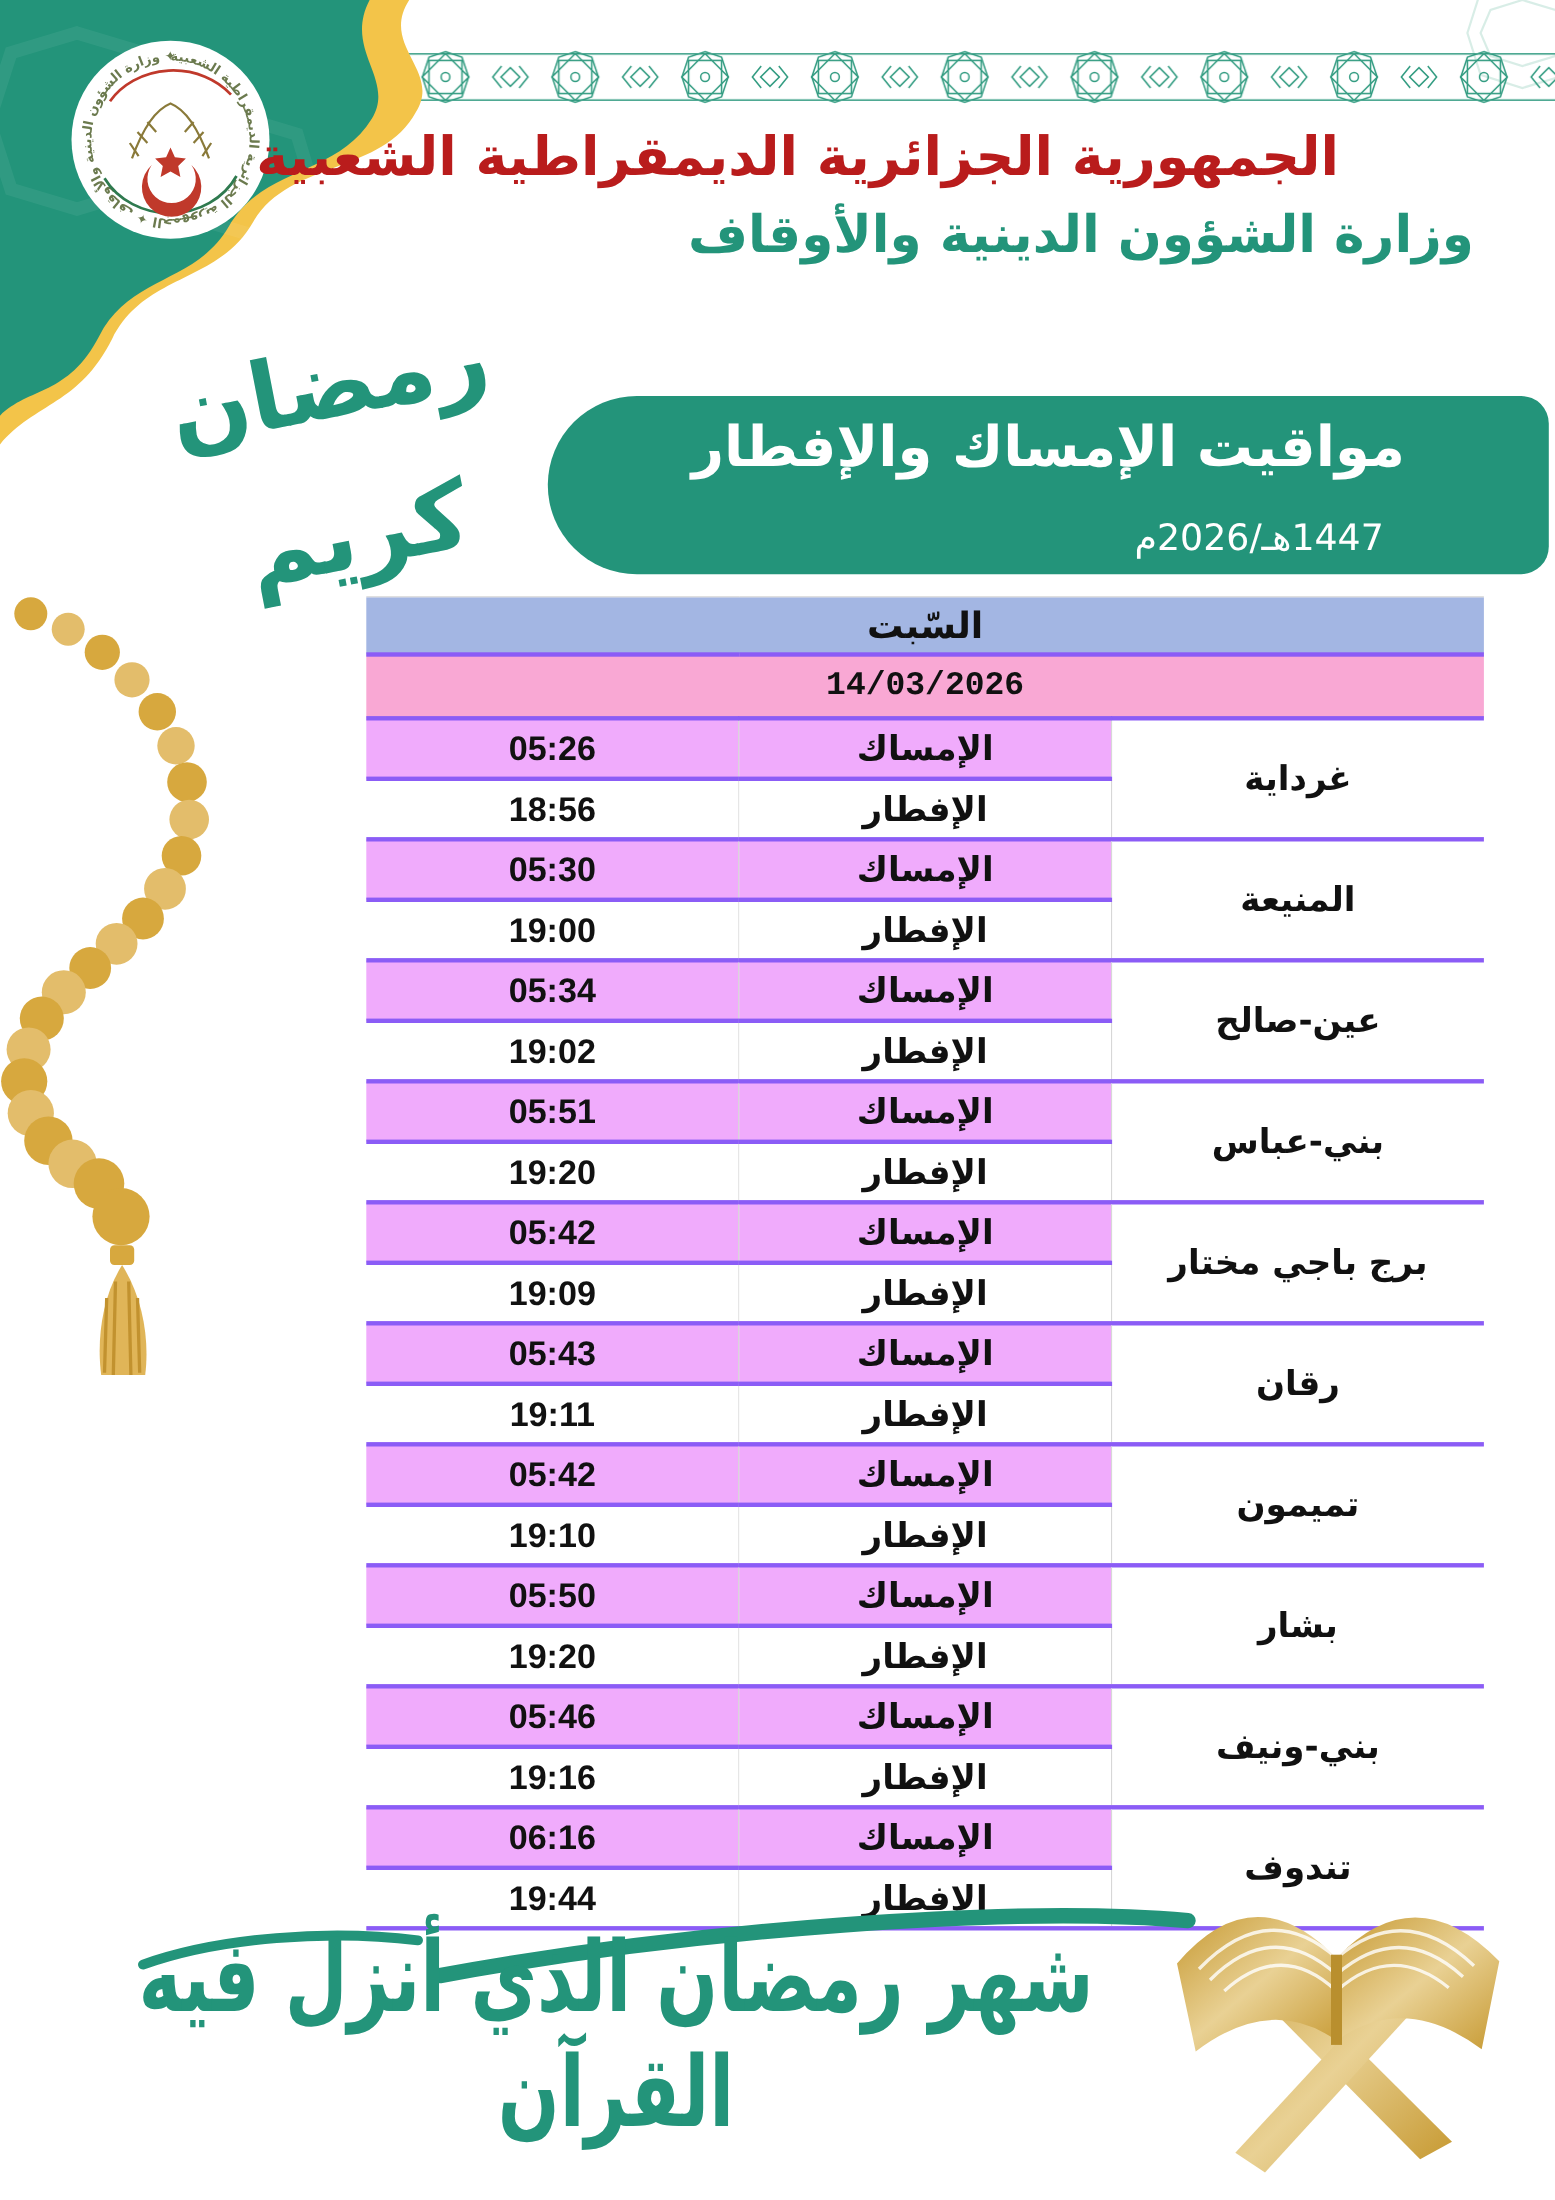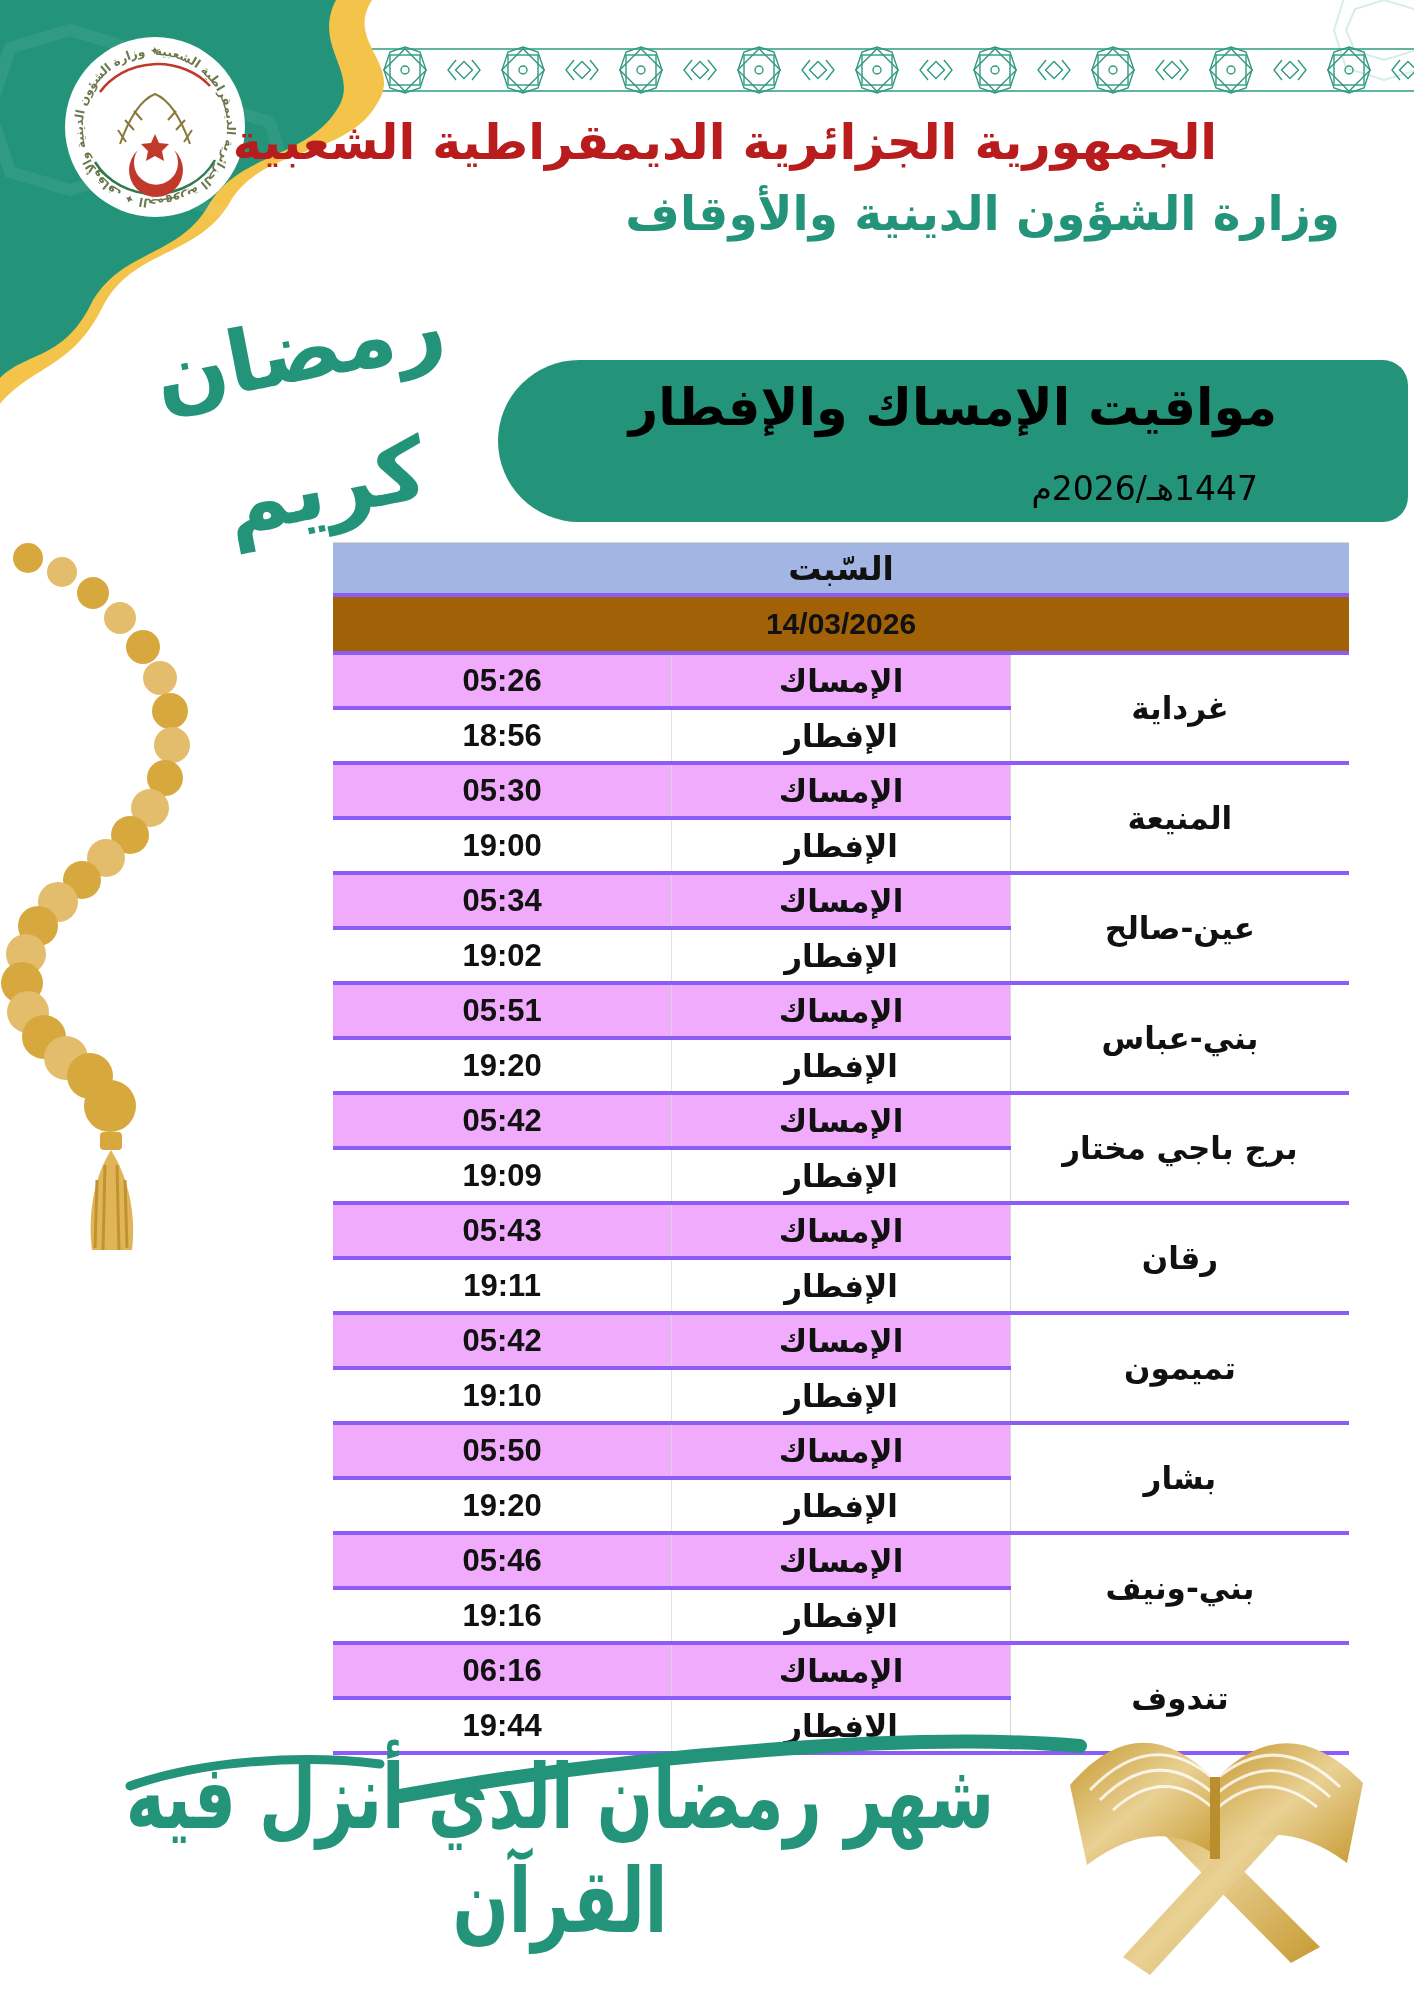--- a/index.html
+++ b/index.html
@@ -21,42 +21,42 @@
   }
   
   .ramadan-callig{
     left:70px;top:282px;width:470px;height:200px;
     font-size:86px;font-weight:700;color:#23947a;direction:rtl;text-align:center;
     transform:rotate(-11deg);line-height:1.6;letter-spacing:-2px;
   }
   
   .banner{
     left:498px;top:360px;width:910px;height:162px;background:#23947a;
-    border-radius:84px 26px 26px 84px;color:#000000;direction:rtl;
+    border-radius:84px 26px 26px 84px;color:#ffffff;direction:rtl;
   }
   .banner-title{
     position:absolute;top:18px;left:0;right:0;text-align:center;
     font-size:51px;font-weight:700;
   }
   .banner-year{
     position:absolute;bottom:14px;right:150px;
     font-size:33px;font-weight:400;margin-top:32px;
   }
   
   .times-table{
     position:absolute;left:333px;top:542px;width:1016px;
     border-collapse:collapse;table-layout:fixed;direction:rtl;
     font-weight:700;color:#111;
   }
   .times-table td{
     vertical-align:middle;text-align:center;padding:0;
     border-bottom:4px solid #8b5cf6;
   }
   td.cell-day{height:50px;background:#a3b6e3;font-size:33px;border-top:1px solid #d7d7d7;}
-  td.cell-date{height:54px;background:#a16207;font-size:30px;font-family:Liberation Sans, sans-serif;}
+  td.cell-date{height:54px;background:#f9a8d4;font-size:30px;font-family:Liberation Mono, monospace;}
   td.cell-city{
     width:336px;background:#ffffff;font-size:31px;
     border-left:1px solid #d7d7d7;
   }
   td.cell-label{width:342px;font-size:31px;border-left:1px solid #d7d7d7;}
   td.cell-time{
     width:338px;font-size:31px;border-right:1px solid #d7d7d7;
     font-family:"Liberation Sans","DejaVu Sans",sans-serif;letter-spacing:0px;
   }
   tr.row-imsak td.cell-label,tr.row-imsak td.cell-time{background:#f0abfc;height:51px;text-align:center;}

